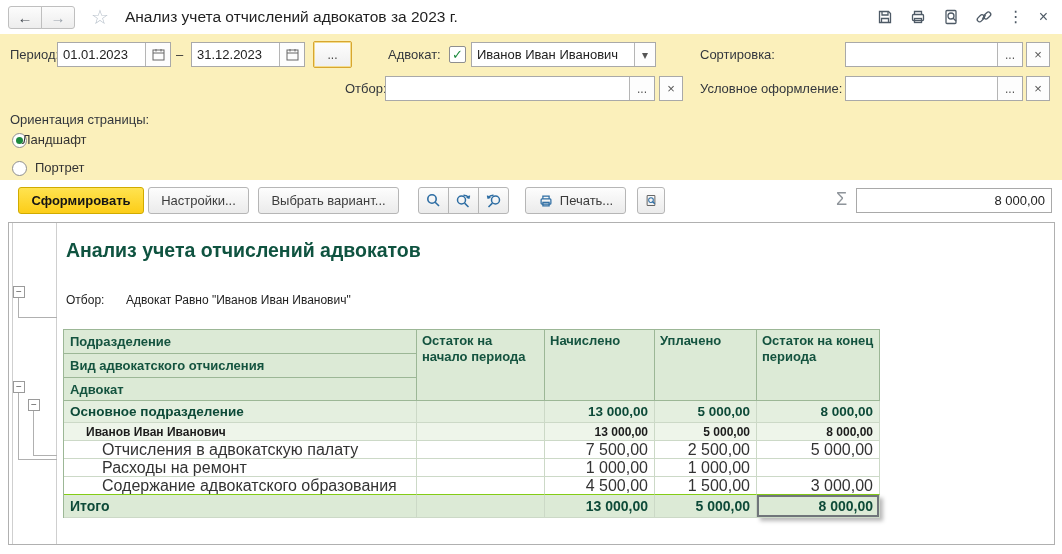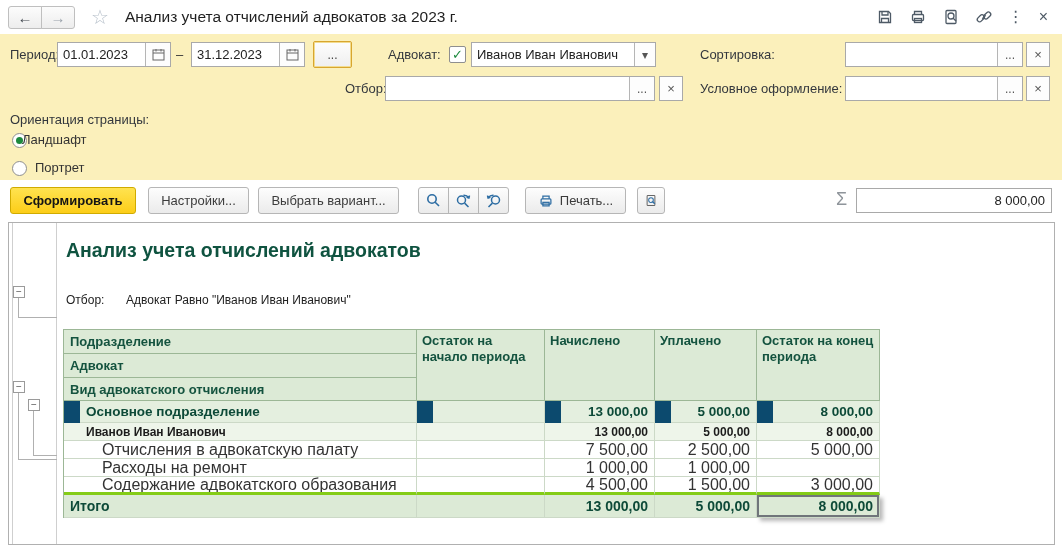--- a/index.html
+++ b/index.html
@@ -65,24 +65,24 @@
     grid-template-rows:71px 22px 18px 18px 18px 18px 23px;
     border-top:1px solid #9cb796;border-left:1px solid #9cb796;background:#0c4a6e;}
   .th-name{border-right:1px solid #9cb796;border-bottom:1px solid #9cb796;background:#dcead6;}
   .th-sub{height:23px;line-height:23px;padding-left:6px;font-weight:700;font-size:13px;color:#14533f;border-bottom:1px solid #9cb796;white-space:nowrap;}
   .th-sub:last-child{border-bottom:none;}
   .th-val{border-right:1px solid #9cb796;border-bottom:1px solid #9cb796;background:#dcead6;
     font-weight:700;font-size:13px;color:#14533f;padding:3px 5px;line-height:16px;box-sizing:border-box;}
   .cell{border-right:1px solid #ccd9c7;border-bottom:1px solid #ccd9c7;box-sizing:border-box;
     display:flex;align-items:center;white-space:nowrap;overflow:hidden;}
   .cell.num{justify-content:flex-end;padding-right:6px;}
-  .row-a{background:#e4efdf;font-weight:700;color:#0d4a38;font-size:13.5px;margin-left:16px;}
+  .row-a{background:#e4efdf;font-weight:700;color:#0d4a38;font-size:13.5px;}
   .row-b{background:#eef5ea;font-weight:700;color:#1c1c1c;font-size:12px;}
   .row-d{background:#fff;color:#333;font-size:16px;}
-  .row-d.sep{border-bottom:3px solid #84cc16;}
+  .row-d.sep{border-bottom:1px solid #84cc16;}
   .row-t{background:#dcead6;font-weight:700;color:#0d4a38;font-size:14px;}
   .n0{padding-left:6px;}
   .n1{padding-left:22px;}
   .n2{padding-left:38px;}
   .sel{box-shadow:inset 0 0 0 2px #70757a, 3px 3px 4px rgba(0,0,0,0.28);}
 </style>
 </head>
 <body>
 
 <header class="titlebar">
@@ -180,21 +180,21 @@
   <span class="xbtn" style="left:1026px;top:42px">×</span>
 
   <span class="lbl" style="left:10px;top:76px;height:20px;line-height:20px">Ориентация страницы:</span>
   <span class="radio on" style="left:12px;top:99px"></span>
   <span class="rlbl" style="left:22px;top:96px">Ландшафт</span>
   <span class="radio" style="left:12px;top:127px"></span>
   <span class="rlbl" style="left:35px;top:124px">Портрет</span>
 </section>
 
 <section class="actionbar">
-  <button class="btn btn-generate" style="left:10px;width:126px">Сформировать</button>
+  <button class="btn btn-generate" style="left:18px;width:126px">Сформировать</button>
   <button class="btn" style="left:258px;width:141px">Выбрать вариант...</button>
   <button class="btn" style="left:148px;width:101px">Настройки...</button>
   <div class="zoomgrp">
     <span class="zbtn">
       <svg width="17" height="17" viewBox="0 0 17 17" style="stroke:#2d6da3;fill:none;stroke-width:1.6">
           <circle cx="7" cy="7" r="4.2"></circle>
           <path d="M10.2 10.2 L14 14"></path>
         </svg>
     </span>
     <span class="zbtn">
@@ -247,22 +247,22 @@
   <div class="conn" style="left:24px;top:188px;width:23px;height:44px"></div>
 
   <div class="rtitle">Анализ учета отчислений адвокатов</div>
   <span class="rfilter" style="left:57px">Отбор:</span>
   <span class="rfilter" style="left:117px">Адвокат Равно "Иванов Иван Иванович"</span>
 
   <div class="rtable">
 
     <div class="th-name">
       <div class="th-sub">Подразделение</div>
+      <div class="th-sub">Вид адвокатского отчисления</div>
       <div class="th-sub">Адвокат</div>
-      <div class="th-sub">Вид адвокатского отчисления</div>
     </div>
     <div class="th-val">Остаток на начало периода</div>
     <div class="th-val">Начислено</div>
     <div class="th-val">Уплачено</div>
     <div class="th-val">Остаток на конец периода</div>
 
     <div class="cell row-a n0">Основное подразделение</div>
     <div class="cell num row-a"></div>
     <div class="cell num row-a">13 000,00</div>
     <div class="cell num row-a">5 000,00</div>

